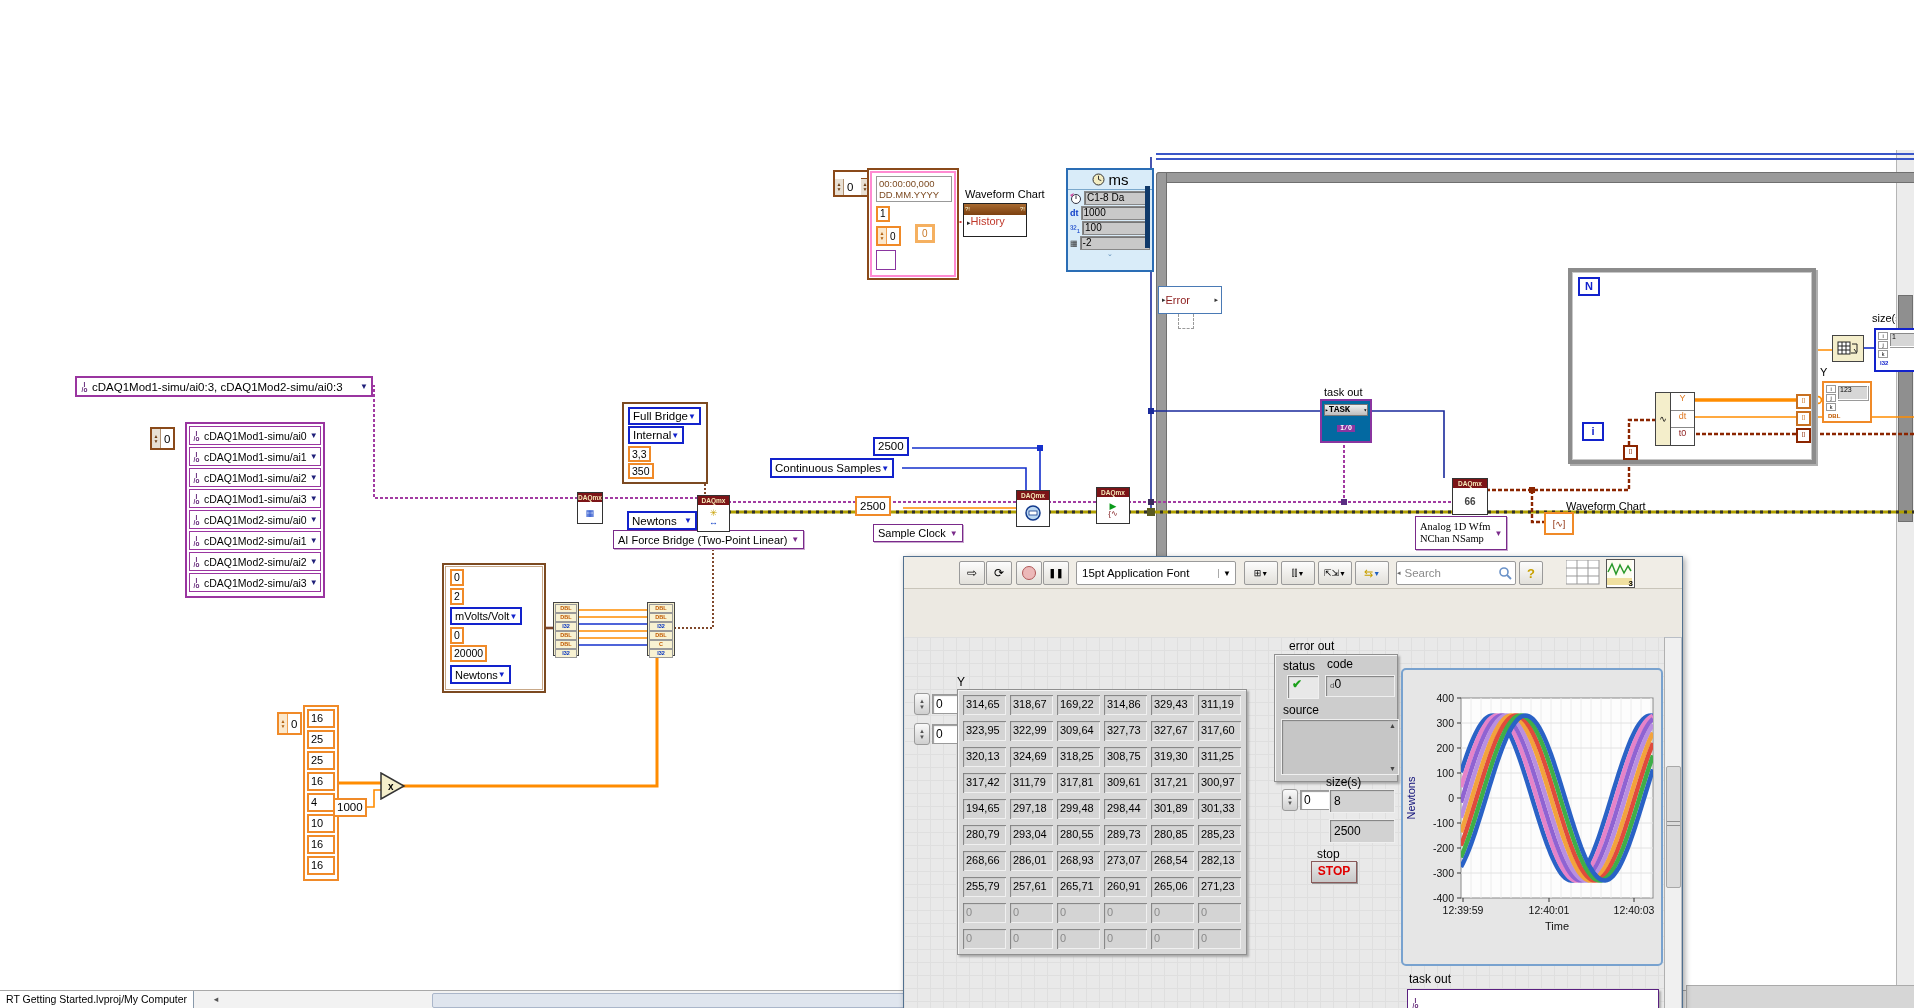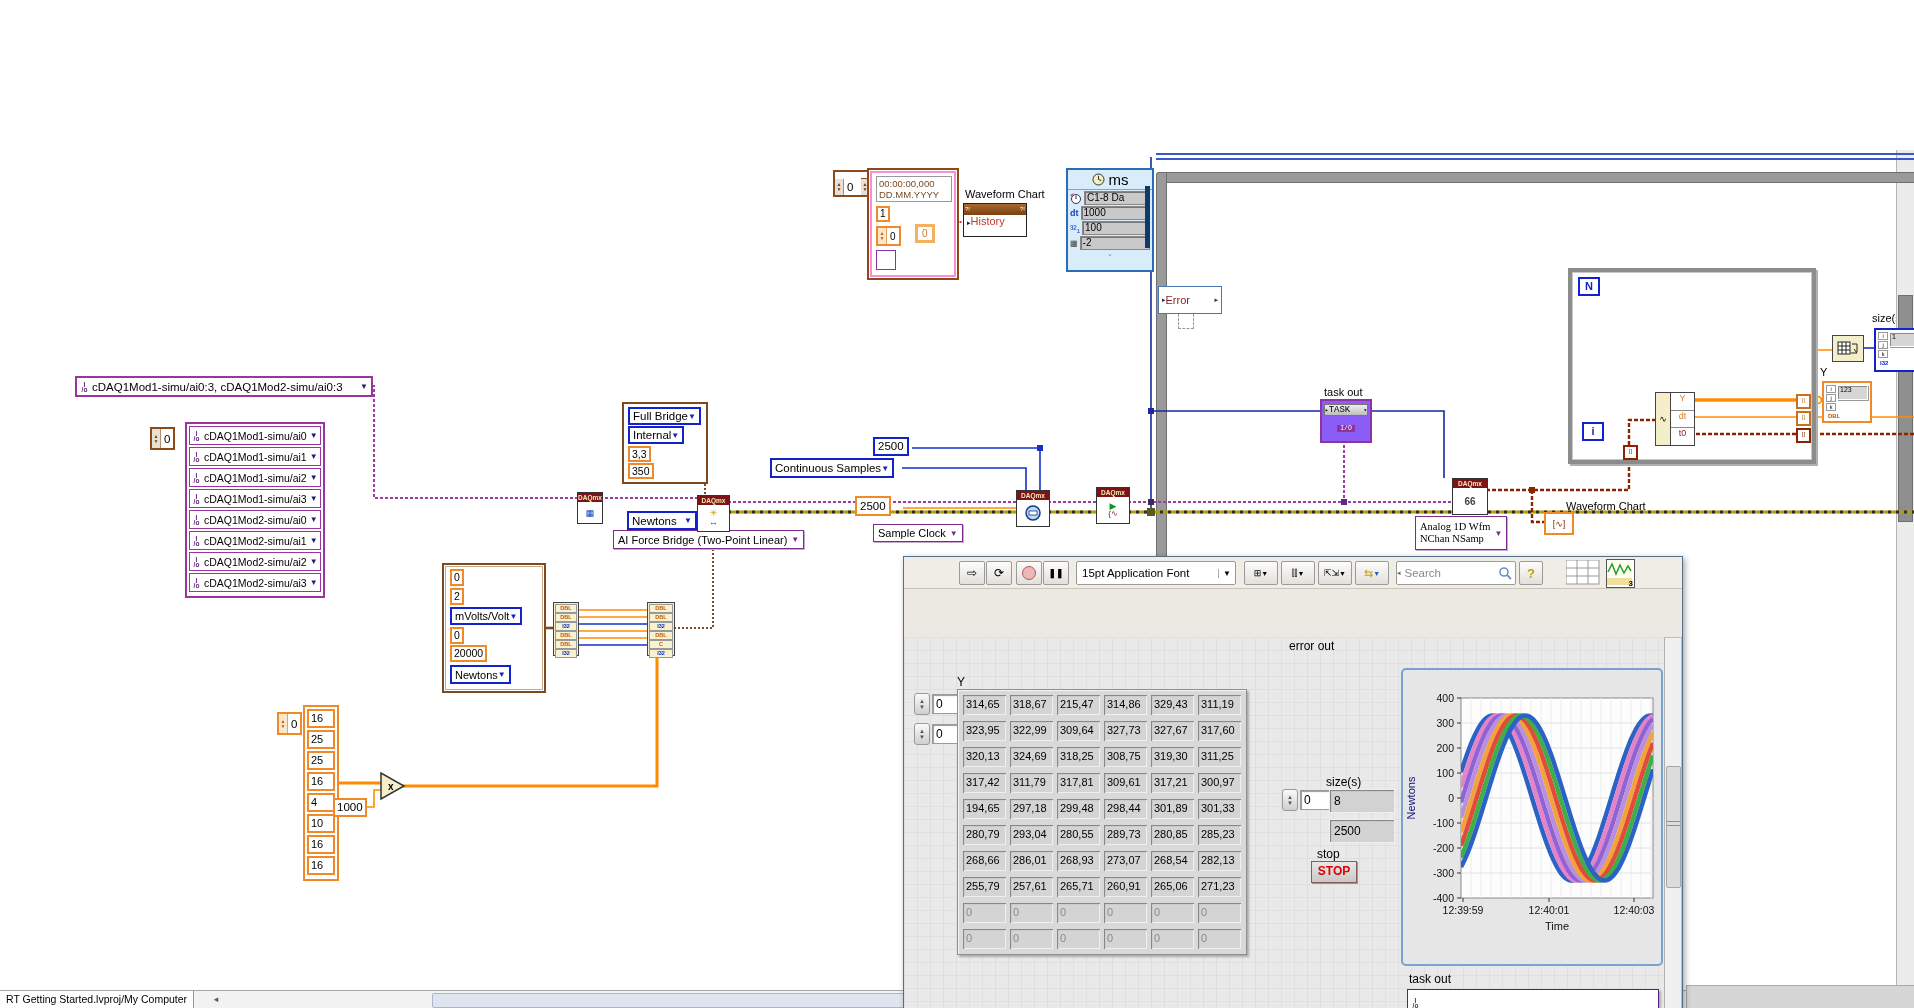--- a/index.html
+++ b/index.html
@@ -342,21 +342,21 @@
 
   <div class="daq abs" style="left:1096px;top:487px;width:32px;height:35px;">
     <div class="hd">DAQmx</div>
     <div class="bd" style="flex-direction:column;line-height:8px;">
         <span style="color:#0a9a1a;font-size:9px;">▶</span>
         <span style="color:#7c1417;font-size:8px;">{∿</span>
       </div>
   </div>
 
   <div class="abs lvtxt" style="left:1324px;top:386px;">task out</div>
-  <div class="abs" style="left:1320px;top:399px;width:48px;height:40px;border:2px solid #8a35a0;background:#8b5cf6;z-index:3;">
+  <div class="abs" style="left:1320px;top:399px;width:48px;height:40px;border:2px solid #8a35a0;background:#0369a1;z-index:3;font-weight:bold;">
     <div style="margin:3px 2px 0;background:linear-gradient(#efefef,#bdbdbd);border:1px solid #777;font-size:9px;font-family:'Liberation Mono',monospace;display:flex;align-items:center;">
         <span style="font-size:6px;">▸</span>
         <span>TASK</span>
         <span style="margin-left:auto;font-size:6px;">▾</span>
       </div>
     <div style="text-align:center;"><span style="font-size:6.5px;color:#fff;background:#8a35a0;padding:0 3px;font-family:'Liberation Mono',monospace;">I/O</span></div>
   </div>
 
   <div class="daq abs" style="left:1452px;top:478px;width:34px;height:35px;">
     <div class="hd">DAQmx</div>
@@ -540,21 +540,21 @@
           <span class="fv">0</span>
         </div>
       <div class="fspin abs" style="left:10px;top:86px;">
           <span class="knob">▲<br>▼</span>
           <span class="fv">0</span>
         </div>
       <div class="raised abs" style="left:53px;top:52px;">
         <div id="y-table">
             <div class="cell">314,65</div>
             <div class="cell">318,67</div>
-            <div class="cell">215,47</div>
+            <div class="cell">169,22</div>
             <div class="cell">314,86</div>
             <div class="cell">329,43</div>
             <div class="cell">311,19</div>
             <div class="cell">323,95</div>
             <div class="cell">322,99</div>
             <div class="cell">309,64</div>
             <div class="cell">327,73</div>
             <div class="cell">327,67</div>
             <div class="cell">317,60</div>
             <div class="cell">320,13</div>
@@ -602,20 +602,31 @@
             <div class="cell dim">0</div>
             <div class="cell dim">0</div>
             <div class="cell dim">0</div>
             <div class="cell dim">0</div>
             <div class="cell dim">0</div>
             <div class="cell dim">0</div>
           </div>
       </div>
 
       <div class="plabel abs" style="left:385px;top:2px;">error out</div>
+      <div class="raised abs" style="left:370px;top:17px;width:122px;height:126px;background:#cdcdcd;">
+        <div class="plabel" style="position:absolute;left:8px;top:4px;">status</div>
+        <div class="sunkf" style="position:absolute;left:12px;top:20px;width:22px;height:20px;background:#e8e8e8;"><span style="color:#1aa01a;font-weight:bold;">✔</span></div>
+        <div class="plabel" style="position:absolute;left:52px;top:2px;">code</div>
+        <div class="sunkf" style="position:absolute;left:50px;top:20px;width:60px;height:18px;"><span style="font-size:8px;color:#555;">d</span><span>0</span></div>
+        <div class="plabel" style="position:absolute;left:8px;top:48px;">source</div>
+        <div class="sunkf" style="position:absolute;left:6px;top:64px;width:108px;height:52px;background:#c6c6c6;">
+          <span style="position:absolute;right:2px;top:2px;font-size:7px;color:#444;">▲</span>
+          <span style="position:absolute;right:2px;bottom:2px;font-size:7px;color: #444;">▼</span>
+        </div>
+      </div>
 
       <div class="plabel abs" style="left:422px;top:138px;">size(s)</div>
       <div class="fspin abs" style="left:378px;top:152px;">
           <span class="knob">▲<br>▼</span>
           <span class="fv">0</span>
         </div>
       <div class="sunkf abs" style="left:425px;top:152px;width:56px;height:20px;line-height:20px;">8</div>
       <div class="sunkf abs" style="left:425px;top:182px;width:56px;height:20px;line-height:20px;">2500</div>
 
       <div class="plabel abs" style="left:413px;top:210px;">stop</div>

